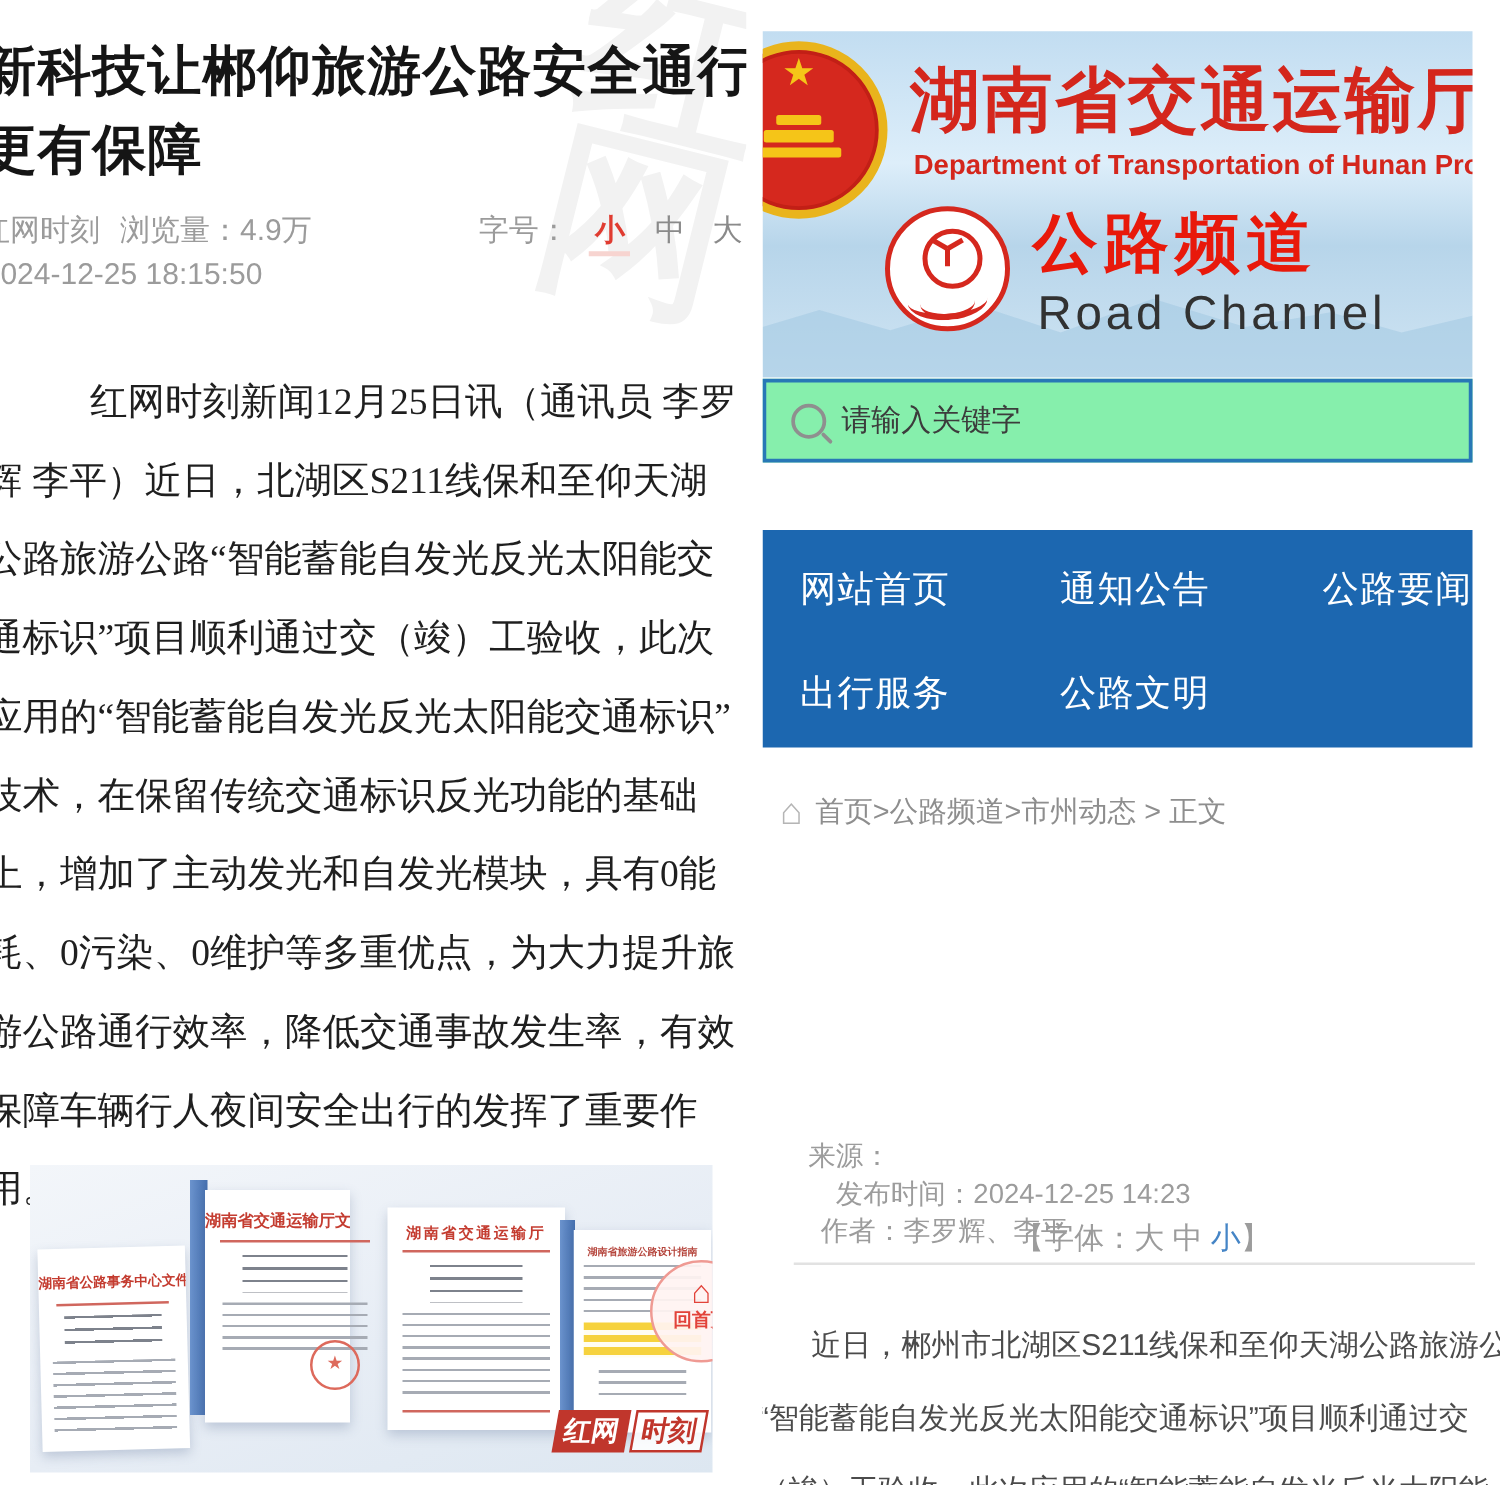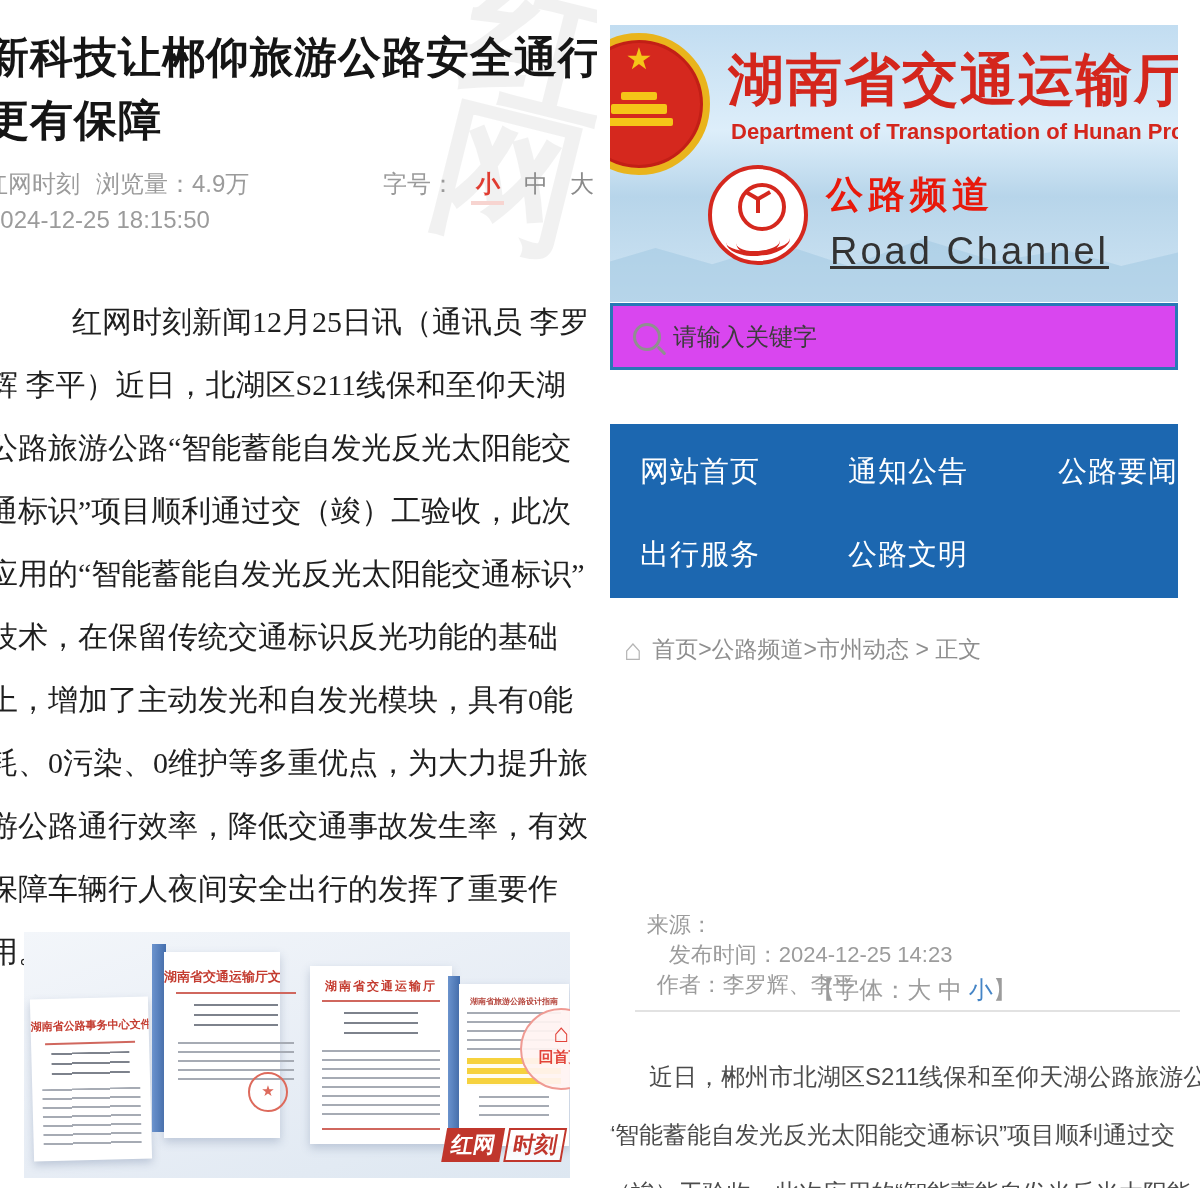--- a/index.html
+++ b/index.html
@@ -64,26 +64,26 @@
   .bsub{position:absolute;left:121px;top:94px;font-size:22px;font-weight:bold;color:#d4261c;white-space:pre;}
   .rlogo{position:absolute;left:98px;top:140px;width:100px;height:100px;border-radius:50%;
          background:#fff;border:4px solid #d5281e;box-sizing:border-box;}
   .wheel{position:absolute;left:26px;top:14px;width:40px;height:40px;border:4px solid #d5281e;border-radius:50%;}
   .spoke{position:absolute;left:44px;top:30px;width:4px;height:14px;background:#d5281e;transform-origin:50% 0;}
   .sp2{transform:rotate(120deg);} .sp3{transform:rotate(240deg);}
   .road1{position:absolute;left:14px;top:56px;width:64px;height:26px;border:0;
          border-bottom:5px solid #d5281e;border-radius:50%;transform:rotate(-4deg);}
   .road2{position:absolute;left:24px;top:60px;width:44px;height:22px;border:0;
          border-bottom:4px solid #d5281e;border-radius:50%;transform:rotate(-4deg);}
-  .chcn{position:absolute;left:216px;top:142px;font-size:37px;line-height:56px;font-weight:bold;
+  .chcn{position:absolute;left:216px;top:142px;font-size:52px;line-height:56px;font-weight:bold;
         color:#e8190b;letter-spacing:5px;white-space:pre;}
   .chen{position:absolute;left:220px;top:206px;font-size:38px;line-height:40px;color:#323232;
-        letter-spacing:3px;white-space:pre;text-decoration:underline;}
+        letter-spacing:3px;white-space:pre;}
   .searchbar{position:absolute;left:0;top:303px;width:568px;height:67px;box-sizing:border-box;
-             border:3px solid #2878b6;background:#d946ef;display:flex;align-items:center;}
+             border:3px solid #2878b6;background:#86efac;display:flex;align-items:center;}
   .mag{position:relative;width:22px;height:22px;border:3px solid #8f8f8f;border-radius:50%;
        margin-left:20px;flex:0 0 auto;}
   .mag::after{content:"";position:absolute;width:3px;height:11px;background:#8f8f8f;
               transform:rotate(-45deg);right:-5px;bottom:-8px;border-radius:2px;}
   .sinput{flex:1;min-width:0;border:0;outline:0;font-size:24px;padding:0 12px;color:#333;
           font-family:"Liberation Sans","DejaVu Sans",sans-serif;background:transparent;}
   .sinput::placeholder{color:#3c3c3c;opacity:1;}
   .sbtn{flex:0 0 96px;height:61px;background:#1a71ad;border:0;border-radius:8px;color:#fff;
         font-size:26px;font-weight:bold;font-family:inherit;cursor:pointer;}
   .mainnav{position:absolute;left:0;top:424px;width:568px;height:174px;background:#1c67b0;

